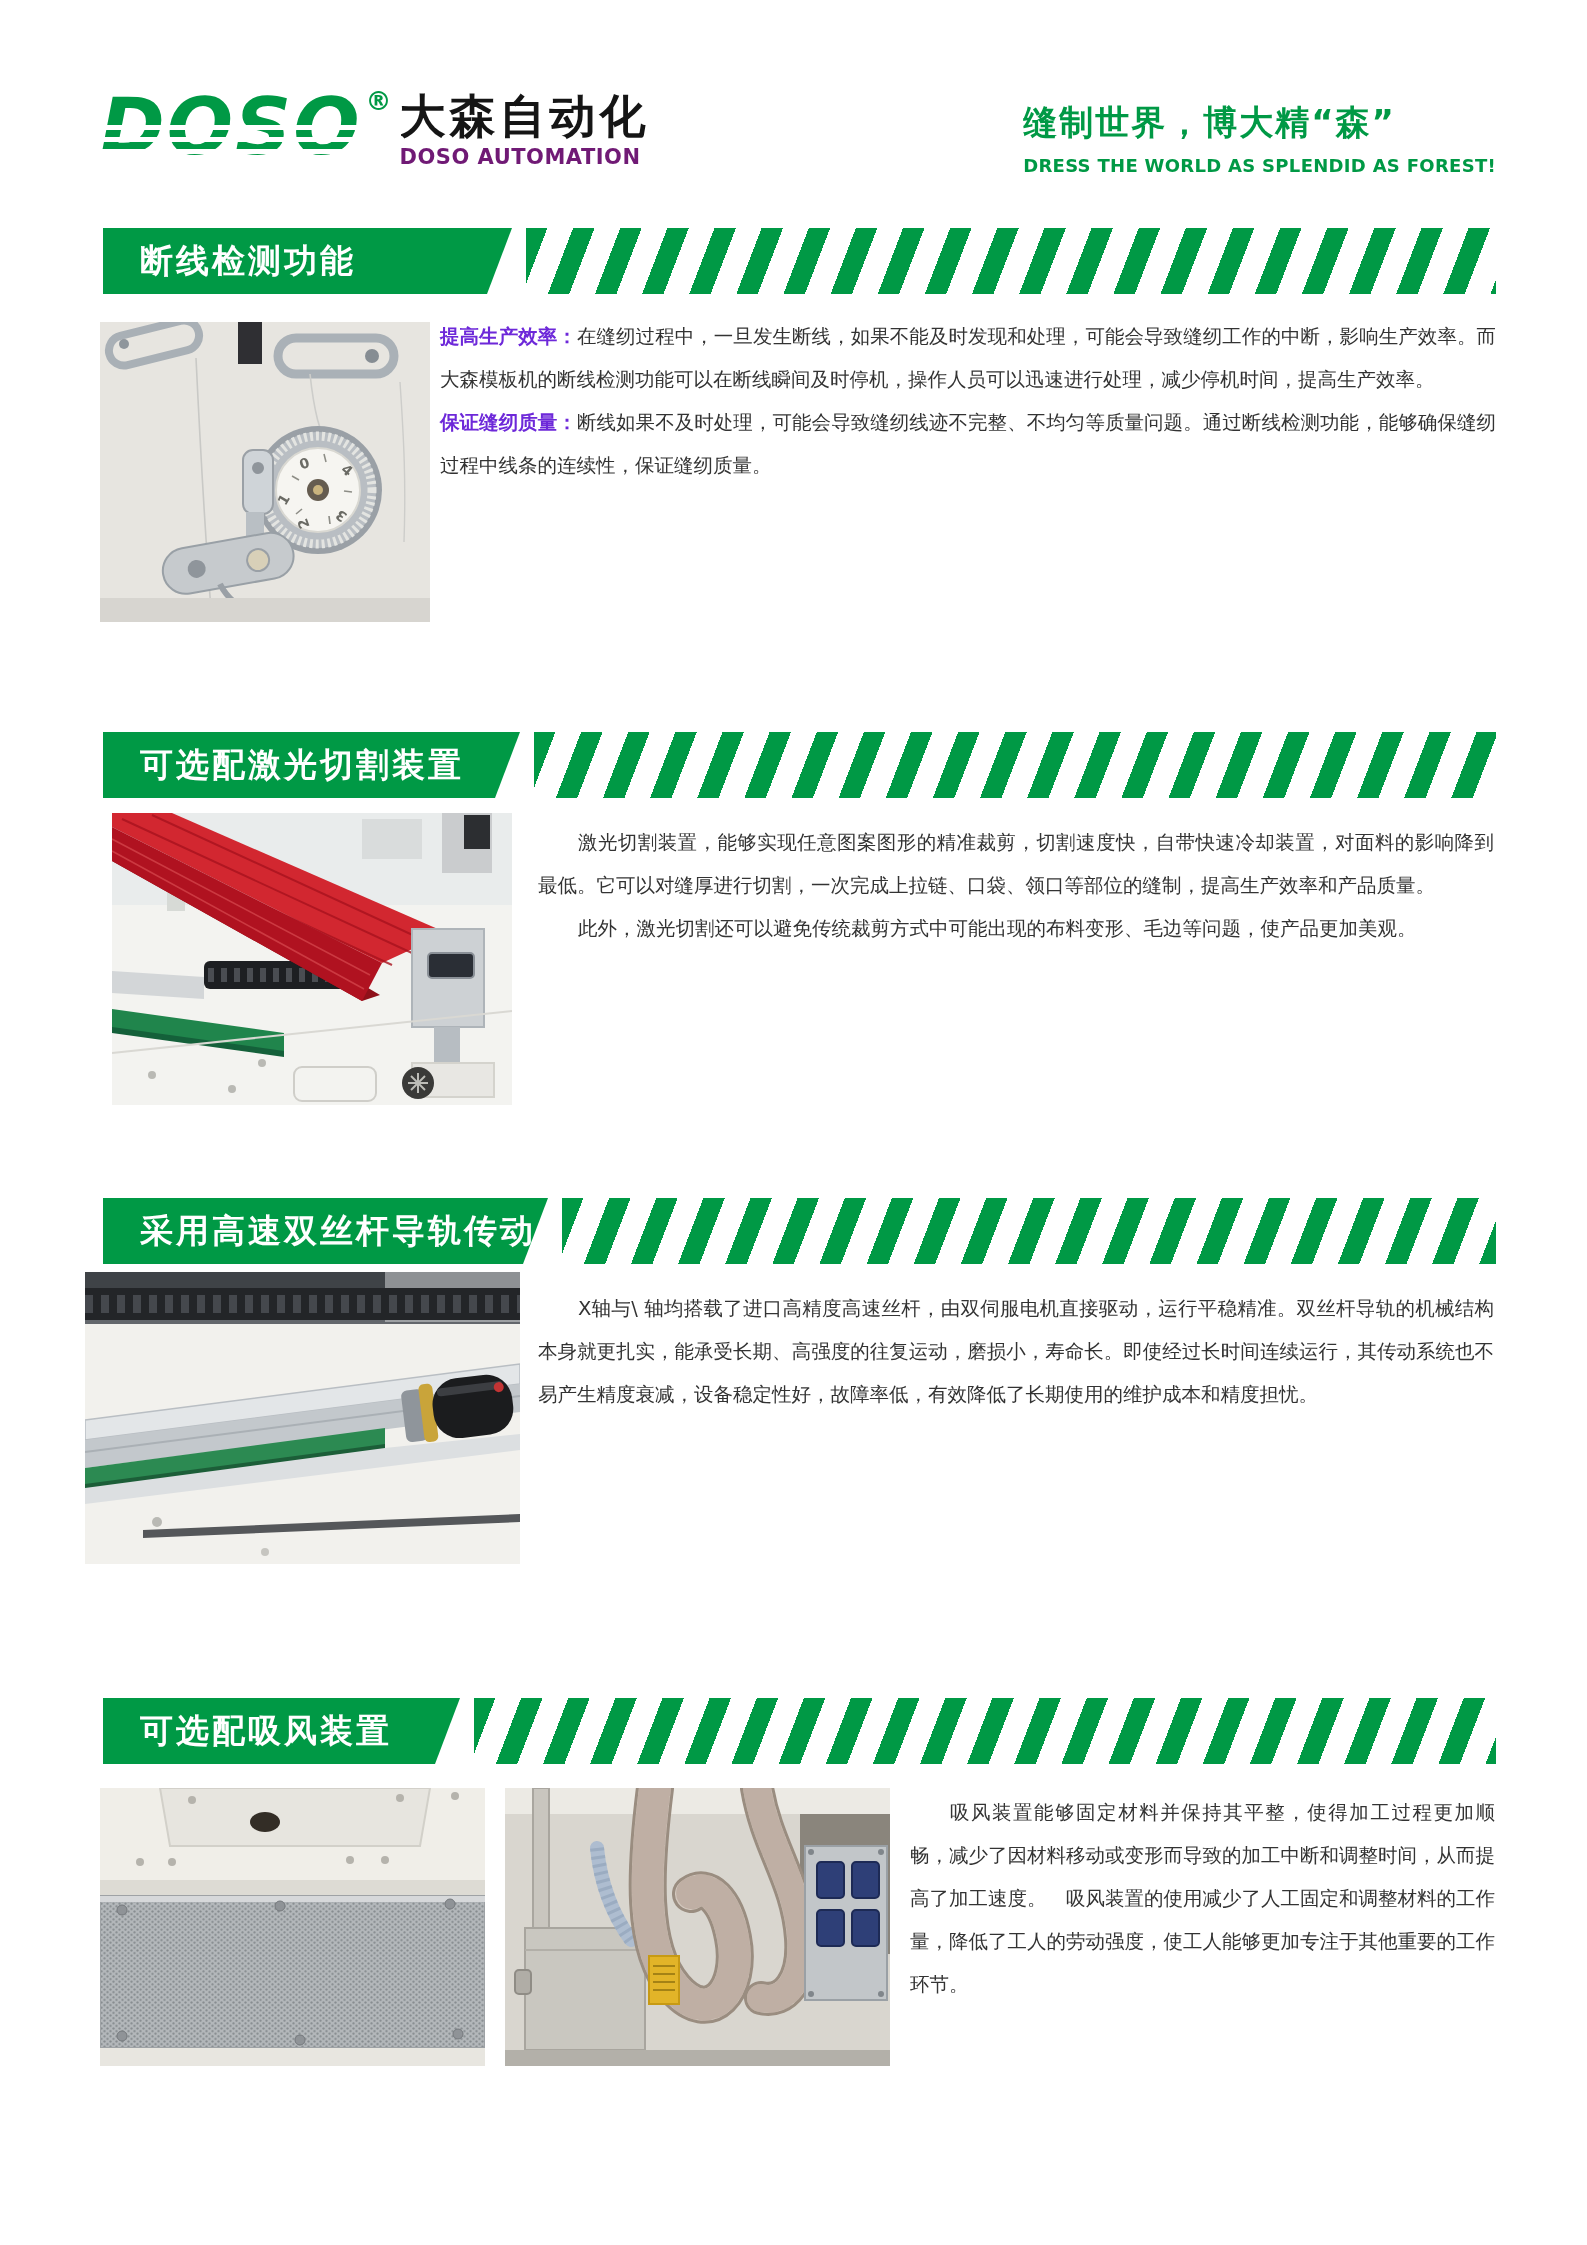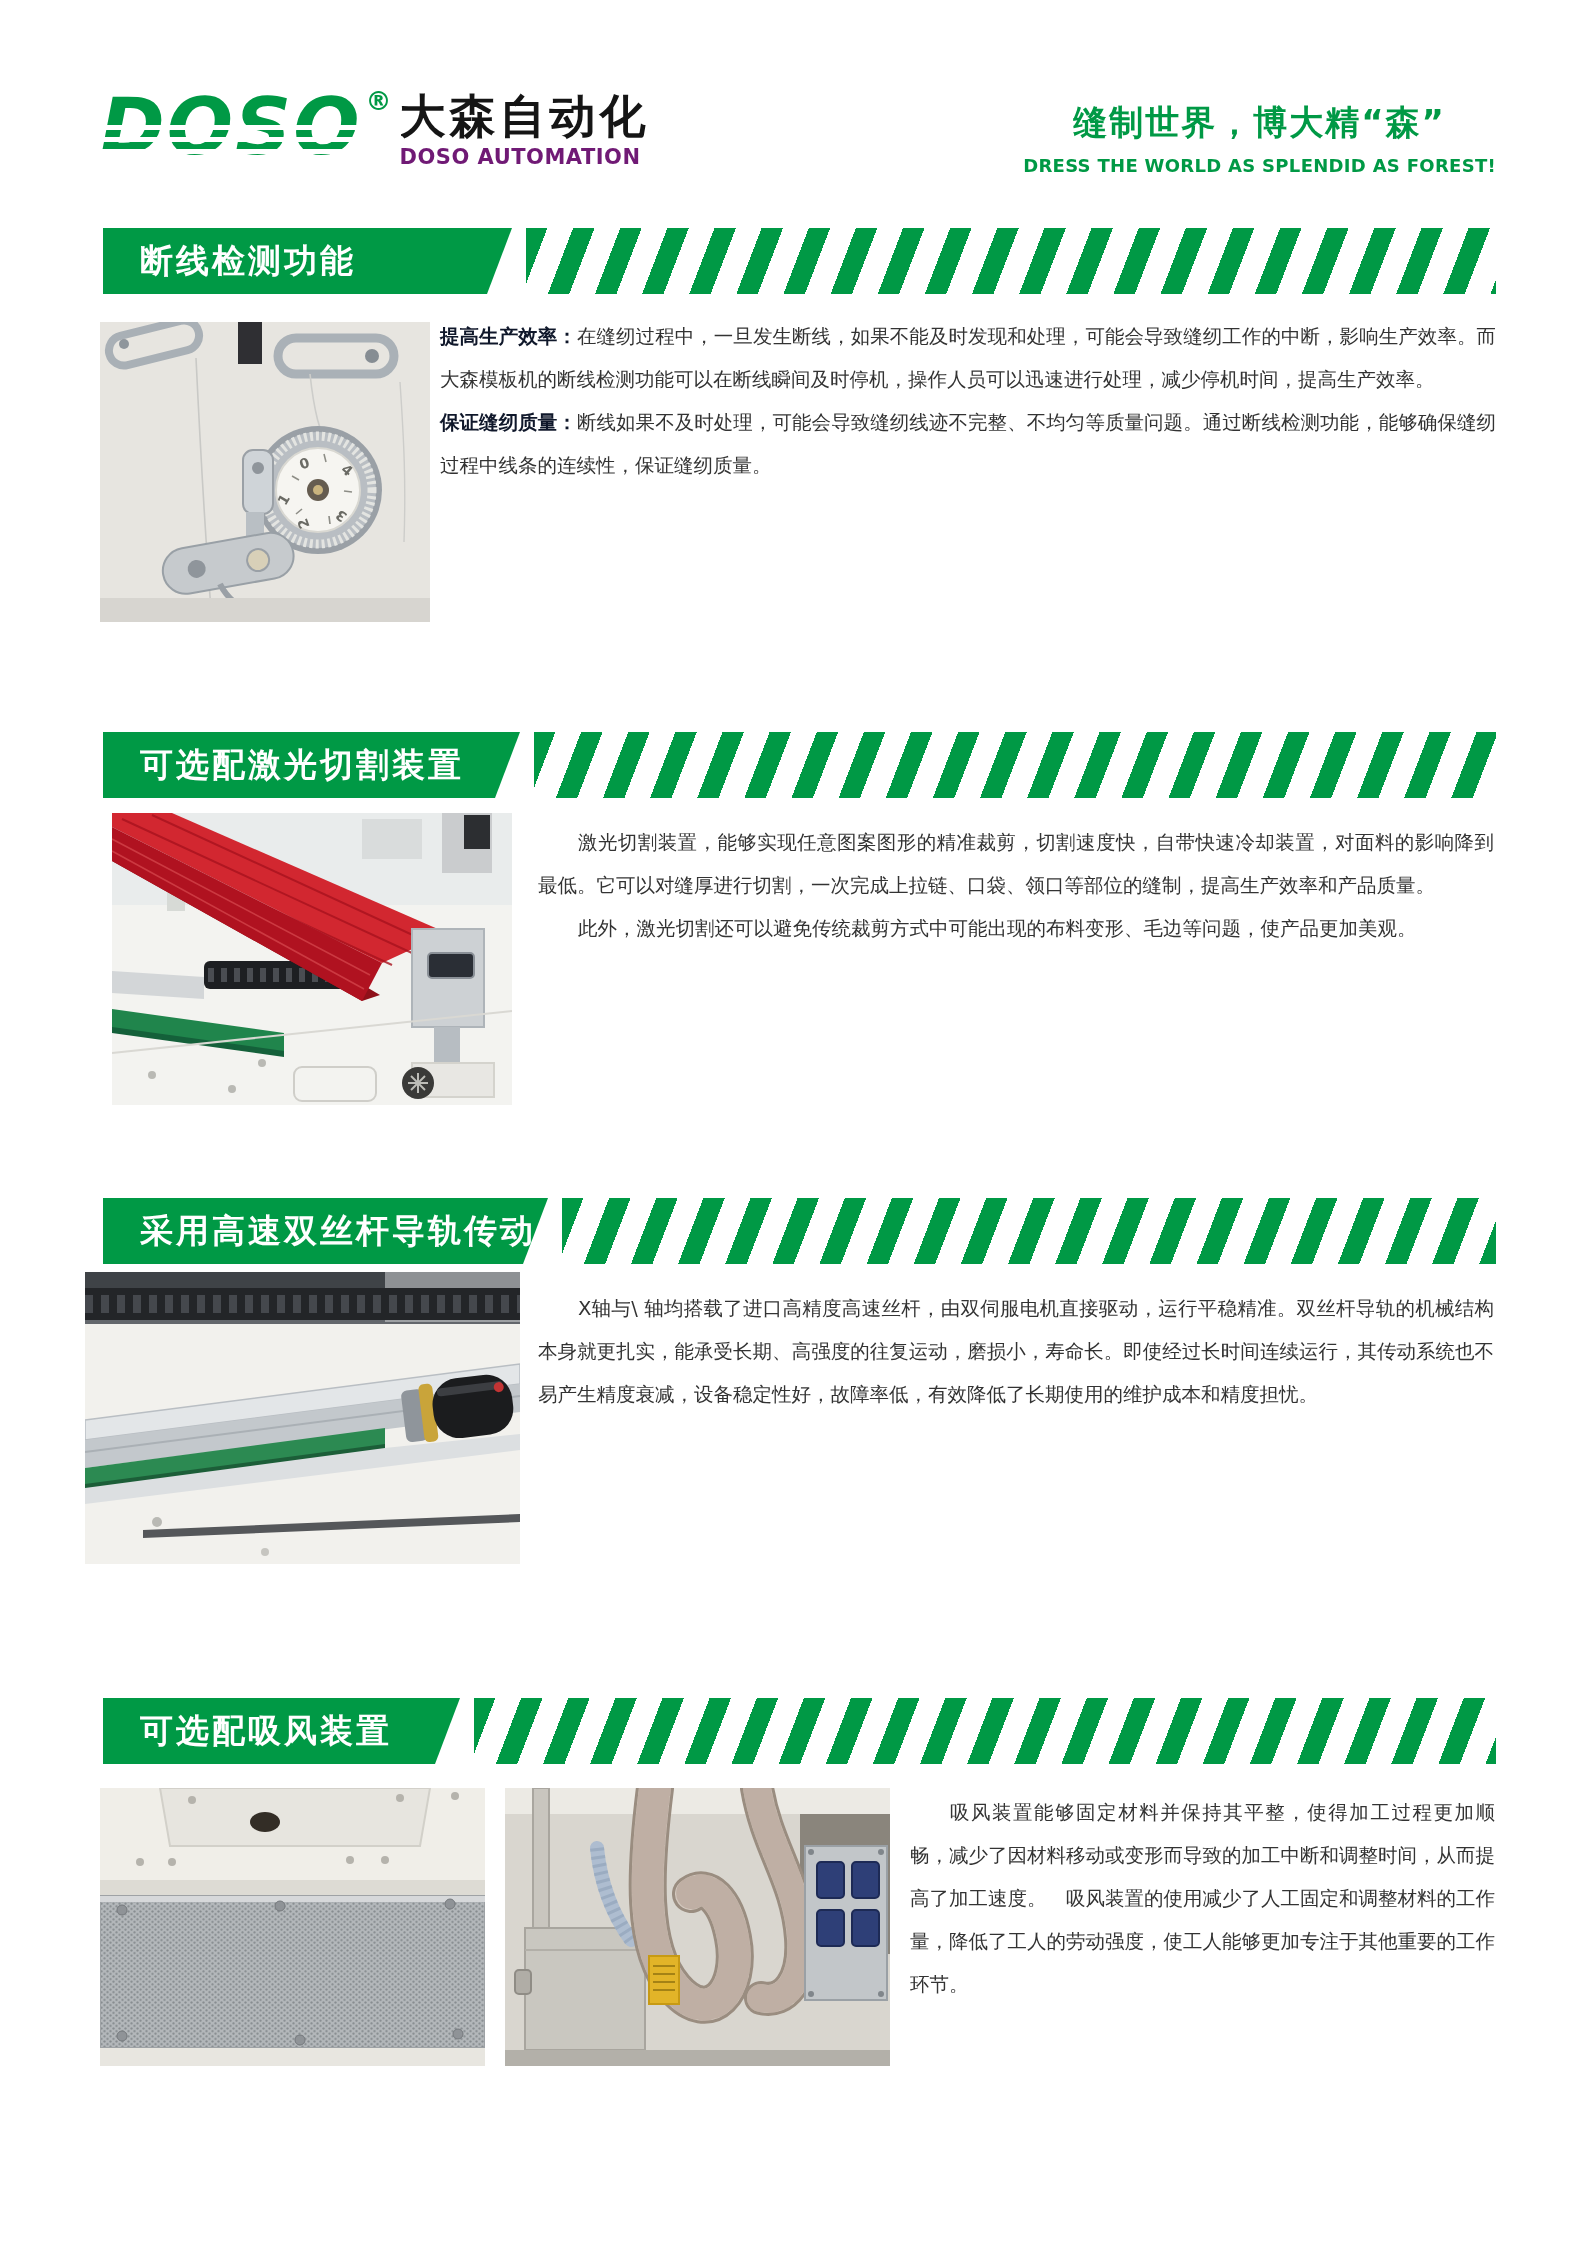--- a/index.html
+++ b/index.html
@@ -12,36 +12,36 @@
   .doso-wrap{position:relative;display:inline-block;}
   .doso-word{font-size:78px;font-weight:bold;font-style:italic;line-height:1;
              letter-spacing:2px;color:#009945;}
   .doso-stripe{position:absolute;left:-4px;right:2px;height:5px;background:#ffffff;}
   .s1{bottom:12px;} .s2{bottom:24px;} .s3{bottom:36px;}
   .reg-mark{font-size:26px;font-weight:bold;color:#009945;margin-left:4px;line-height:1;}
   .brand-cn{margin-left:8px;margin-top:2px;}
   .brand-cn .cn{font-size:46px;font-weight:bold;color:#151515;letter-spacing:4px;line-height:1.15;}
   .brand-cn .en{font-size:21px;font-weight:bold;color:#701a75;letter-spacing:0.5px;margin-top:2px;}
 
-  .slogan{position:absolute;right:91px;top:100px;text-align:center;color:#009945;}
+  .slogan{position:absolute;right:91px;top:100px;text-align:left;color:#009945;}
   .slogan .cn{font-size:34px;font-weight:600;letter-spacing:2px;}
   .slogan .en{font-size:18px;font-weight:600;margin-top:9px;letter-spacing:0.3px;}
 
   
   .banner{position:absolute;left:103px;width:1393px;height:66px;display:flex;align-items:stretch;}
   .banner-title-box{background:#009945;color:#ffffff;font-size:33px;font-weight:bold;
       letter-spacing:3px;display:flex;align-items:center;padding-left:37px;box-sizing:border-box;
       clip-path:polygon(0 0,100% 0,calc(100% - 25px) 100%,0 100%);flex:0 0 auto;}
   .banner-stripes{flex:1 1 auto;margin-left:14px;
       background:repeating-linear-gradient(111deg,#009945 0 20px,transparent 20px 44px);}
 
   
   .body-text{position:absolute;color:#333333;font-size:19.5px;line-height:2.2;text-align:justify;}
   .body-text p{margin:0;}
-  .plabel{color:#0f172a;font-weight:bold;}
+  .plabel{color:#6d28d9;font-weight:bold;}
   p.indent{text-indent:2.05em;}
 
   
   .photo{position:absolute;overflow:hidden;background:#e8e6e1;}
   .photo svg{display:block;}
 </style>
 </head>
 <body>
 
 <div class="page">

